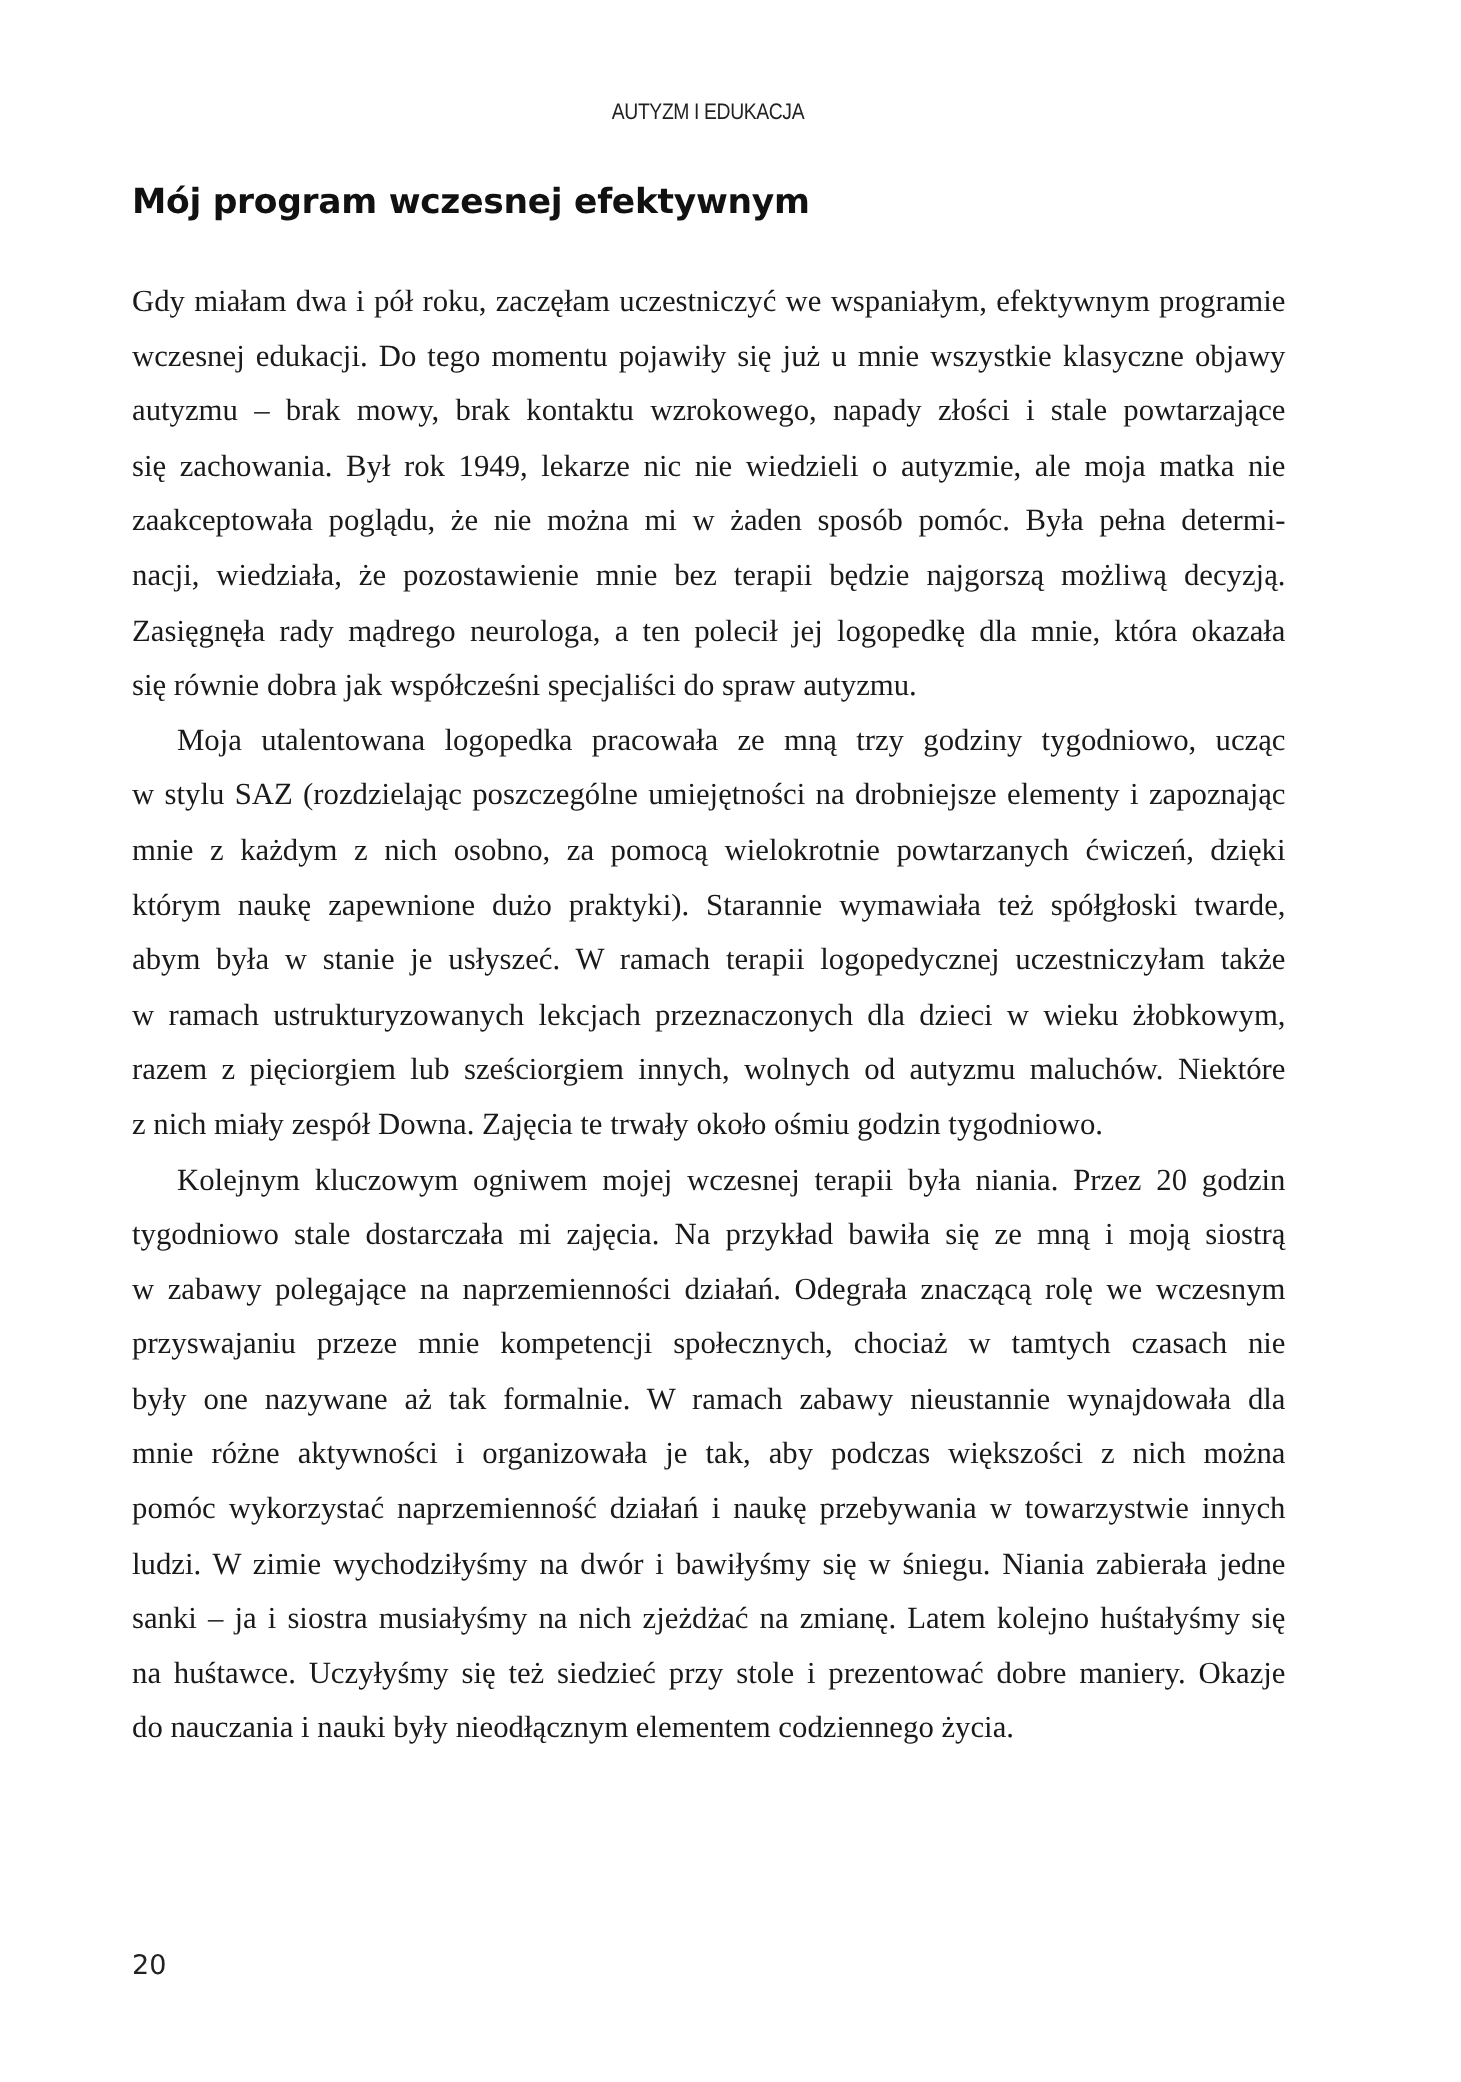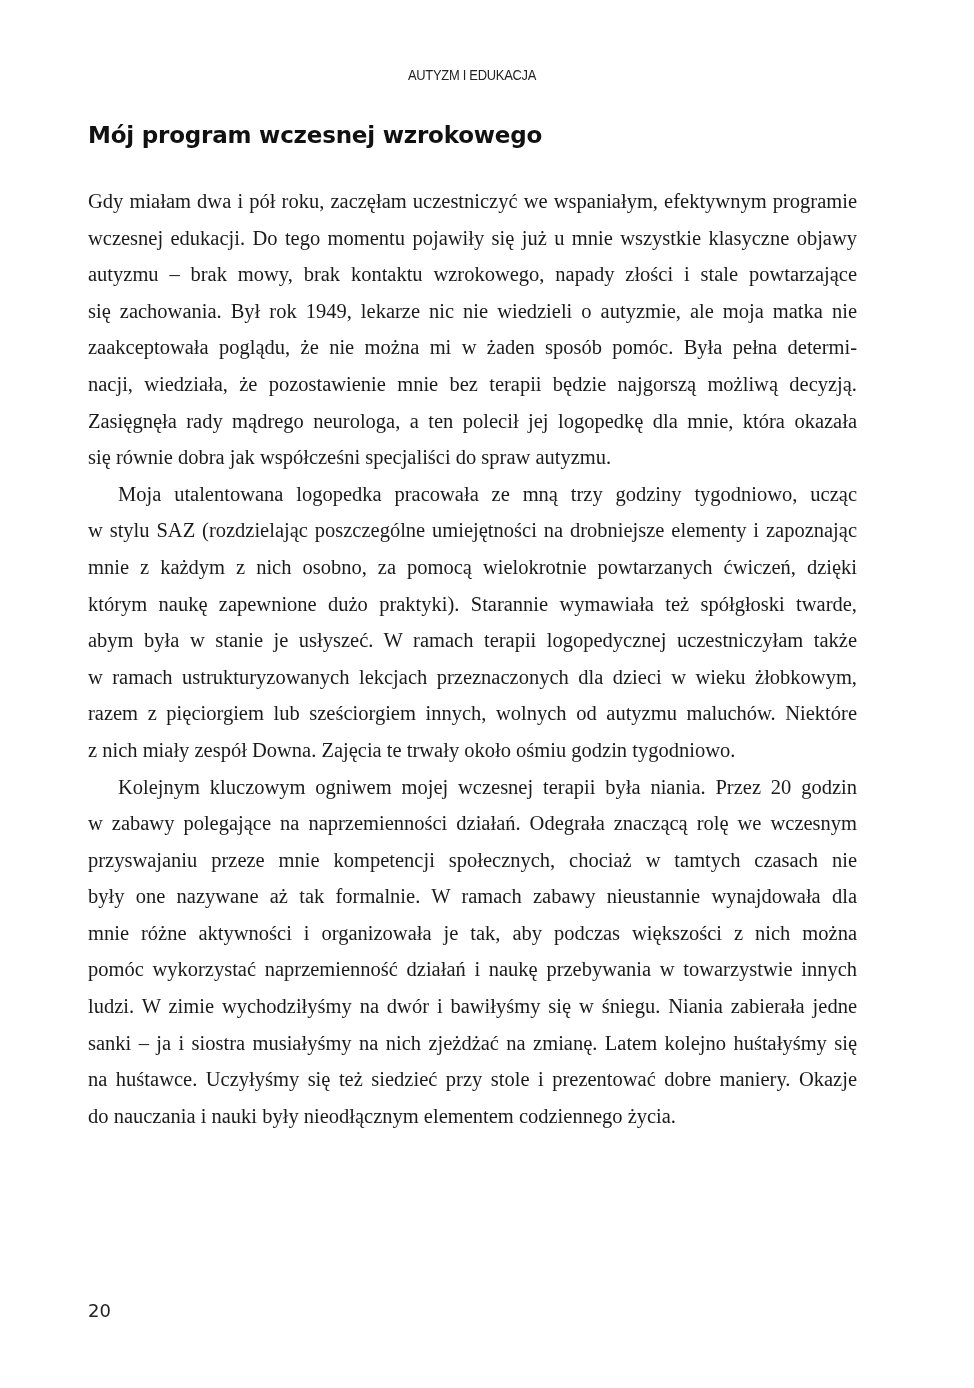--- a/index.html
+++ b/index.html
@@ -69,21 +69,21 @@
       font-family: "DejaVu Sans", sans-serif;
       font-size: 18px;
       color: #222;
     }
   </style>
 </head>
 <body>
 
 <div class="running-header">AUTYZM I EDUKACJA</div>
 
-<h2 class="chapter-title">Mój program wczesnej wzrokowego</h2>
+<h2 class="chapter-title">Mój program wczesnej efektywnym</h2>
 
 <div class="body-text">
   <div>
     <span class="line" style="white-space: normal;">Gdy miałam dwa i pół roku, zaczęłam uczestniczyć we wspaniałym, efektywnym programie</span>
     <span class="line" style="white-space: normal;">wczesnej edukacji. Do tego momentu pojawiły się już u mnie wszystkie klasyczne objawy</span>
     <span class="line" style="white-space: normal;">autyzmu – brak mowy, brak kontaktu wzrokowego, napady złości i stale powtarzające</span>
     <span class="line" style="white-space: normal;">się zachowania. Był rok 1949, lekarze nic nie wiedzieli o autyzmie, ale moja matka nie</span>
     <span class="line" style="white-space: normal; font-family: Liberation Serif, serif;">zaakceptowała poglądu, że nie można mi w żaden sposób pomóc. Była pełna determi-</span>
     <span class="line" style="white-space: normal;">nacji, wiedziała, że pozostawienie mnie bez terapii będzie najgorszą możliwą decyzją.</span>
     <span class="line" style="white-space: normal;">Zasięgnęła rady mądrego neurologa, a ten polecił jej logopedkę dla mnie, która okazała</span>
@@ -94,20 +94,21 @@
     <span class="line" style="white-space: normal;">w stylu SAZ (rozdzielając poszczególne umiejętności na drobniejsze elementy i zapoznając</span>
     <span class="line" style="white-space: normal;">mnie z każdym z nich osobno, za pomocą wielokrotnie powtarzanych ćwiczeń, dzięki</span>
     <span class="line" style="white-space: normal;">którym naukę zapewnione dużo praktyki). Starannie wymawiała też spółgłoski twarde,</span>
     <span class="line" style="white-space: normal;">abym była w stanie je usłyszeć. W ramach terapii logopedycznej uczestniczyłam także</span>
     <span class="line" style="white-space: normal;">w ramach ustrukturyzowanych lekcjach przeznaczonych dla dzieci w wieku żłobkowym,</span>
     <span class="line" style="white-space: normal;">razem z pięciorgiem lub sześciorgiem innych, wolnych od autyzmu maluchów. Niektóre</span>
     <span class="line last" style="white-space: normal;">z nich miały zespół Downa. Zajęcia te trwały około ośmiu godzin tygodniowo.</span>
   </div>
   <div>
     <span class="line indent" style="white-space: normal;">Kolejnym kluczowym ogniwem mojej wczesnej terapii była niania. Przez 20 godzin</span>
+    <span class="line" style="white-space: normal;">tygodniowo stale dostarczała mi zajęcia. Na przykład bawiła się ze mną i moją siostrą</span>
     <span class="line" style="white-space: normal;">w zabawy polegające na naprzemienności działań. Odegrała znaczącą rolę we wczesnym</span>
     <span class="line" style="white-space: normal;">przyswajaniu przeze mnie kompetencji społecznych, chociaż w tamtych czasach nie</span>
     <span class="line" style="white-space: normal;">były one nazywane aż tak formalnie. W ramach zabawy nieustannie wynajdowała dla</span>
     <span class="line" style="white-space: normal;">mnie różne aktywności i organizowała je tak, aby podczas większości z nich można</span>
     <span class="line" style="white-space: normal;">pomóc wykorzystać naprzemienność działań i naukę przebywania w towarzystwie innych</span>
     <span class="line" style="white-space: normal;">ludzi. W zimie wychodziłyśmy na dwór i bawiłyśmy się w śniegu. Niania zabierała jedne</span>
     <span class="line" style="white-space: normal;">sanki – ja i siostra musiałyśmy na nich zjeżdżać na zmianę. Latem kolejno huśtałyśmy się</span>
     <span class="line" style="white-space: normal;">na huśtawce. Uczyłyśmy się też siedzieć przy stole i prezentować dobre maniery. Okazje</span>
     <span class="line last" style="white-space: normal;">do nauczania i nauki były nieodłącznym elementem codziennego życia.</span>
   </div>

